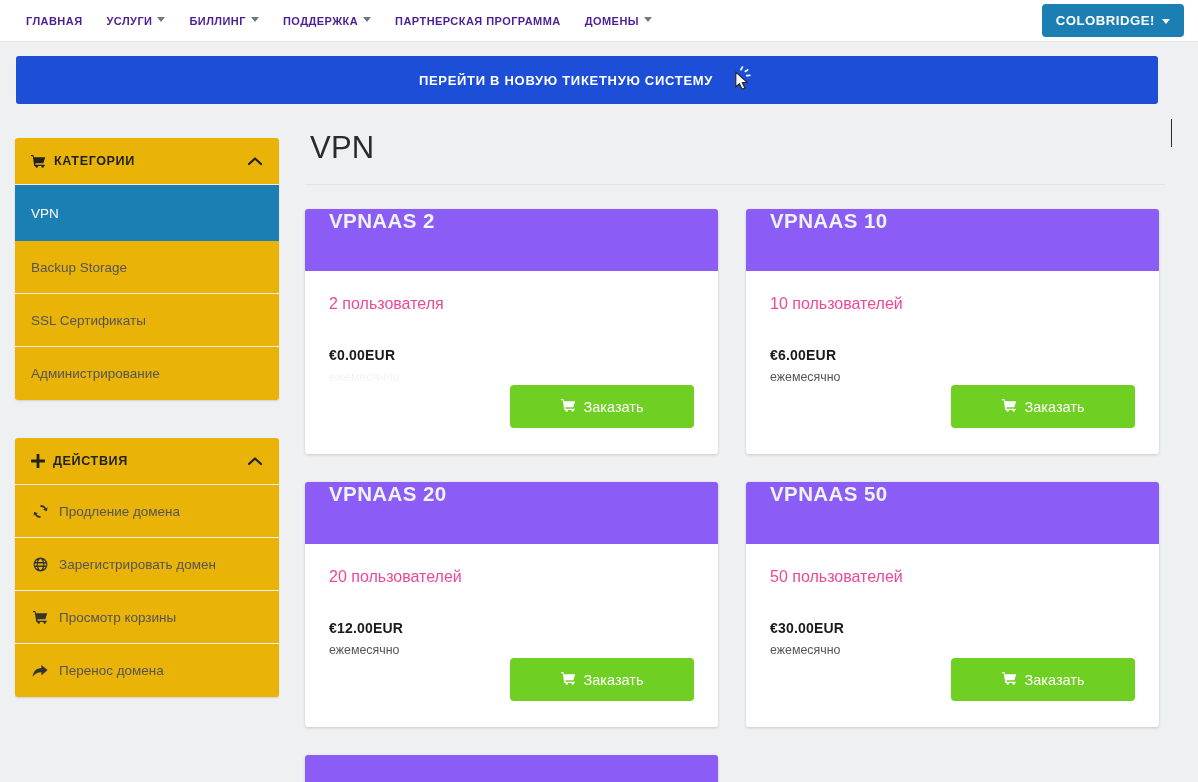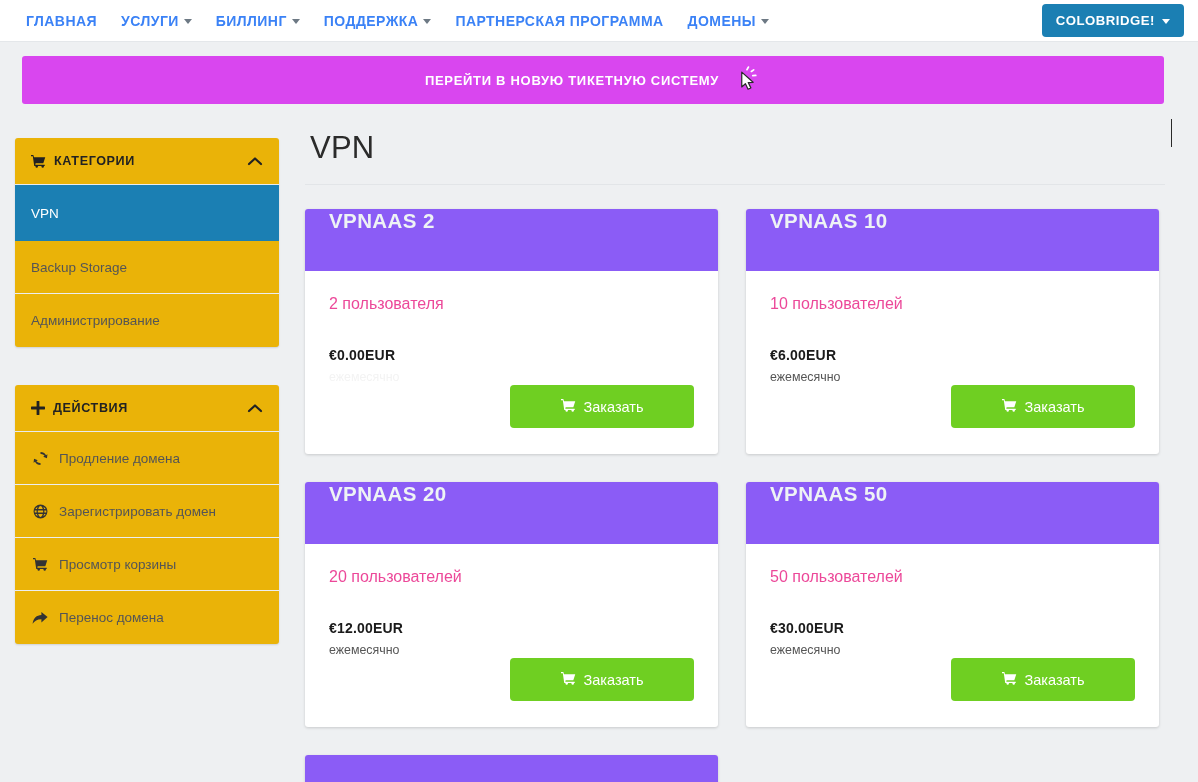--- a/index.html
+++ b/index.html
@@ -16,41 +16,41 @@
 
   
   .topnav {
     position: absolute; top: 0; left: 0; right: 0; height: 42px;
     background: #ffffff;
     border-bottom: 1px solid #e4e7ea;
     display: flex; align-items: center;
   }
   .nav-items { display: flex; align-items: center; padding-left: 14px; gap: 0px; }
   .nav-item {
-    font-size: 14px; font-weight: bold; letter-spacing: .45px;
-    color: #3b82f6; padding: 6px 12px; cursor: pointer; white-space: nowrap;
-    display: flex; align-items: center; gap: 5px;
+    font-size: 11px; font-weight: bold; letter-spacing: .45px;
+    color: #4c1d95; padding: 6px 12px; cursor: pointer; white-space: nowrap;
+    display: flex; align-items: flex-start; gap: 5px;
   }
   .caret {
     width: 0; height: 0; border-left: 4px solid transparent;
     border-right: 4px solid transparent; border-top: 5px solid #6d7984;
     display: inline-block; margin-top: 2px;
   }
   .nav-right { margin-left: auto; padding-right: 14px; }
   .brand-btn {
     background: #1b7fb3; color: #fff; border: none; border-radius: 4px;
     font-size: 13.2px; font-weight: bold; letter-spacing: .5px;
     padding: 9px 14px; cursor: pointer; display: flex; align-items: center; gap: 7px; text-align: right;
   }
   .brand-btn .caret { border-top-color: #ffffff; }
 
   
   .banner {
-    position: absolute; top: 56px; left: 22px; width: 1142px; height: 48px;
-    background: #d946ef; border-radius: 3px;
+    position: absolute; top: 56px; left: 16px; width: 1142px; height: 48px;
+    background: #1d4ed8; border-radius: 3px;
     display: flex; align-items: center; justify-content: center; gap: 14px;
     cursor: pointer;
   }
   .banner-text {
     color: #ffffff; font-size: 13px; font-weight: bold; letter-spacing: .7px;
   }
   .cursor-icon { width: 28px; height: 28px; display: block; }
 
   
   .sidebar { position: absolute; top: 138px; left: 15px; width: 264px; }
@@ -192,20 +192,23 @@
           </svg>
         </span>
       </div>
       <div class="side-item active">
         <span>VPN</span>
       </div>
       <div class="side-item">
         <span>Backup Storage</span>
       </div>
       <div class="side-item">
+        <span>SSL Сертификаты</span>
+      </div>
+      <div class="side-item">
         <span>Администрирование</span>
       </div>
     </div>
 
     <div class="panel">
       <div class="panel-head">
         <span class="ph-icon">
           <svg width="14" height="14" viewBox="0 0 14 14" fill="currentColor">
             <rect x="5.6" y="0" width="2.8" height="14" rx=".6"></rect>
             <rect x="0" y="5.6" width="14" height="2.8" rx=".6"></rect>

